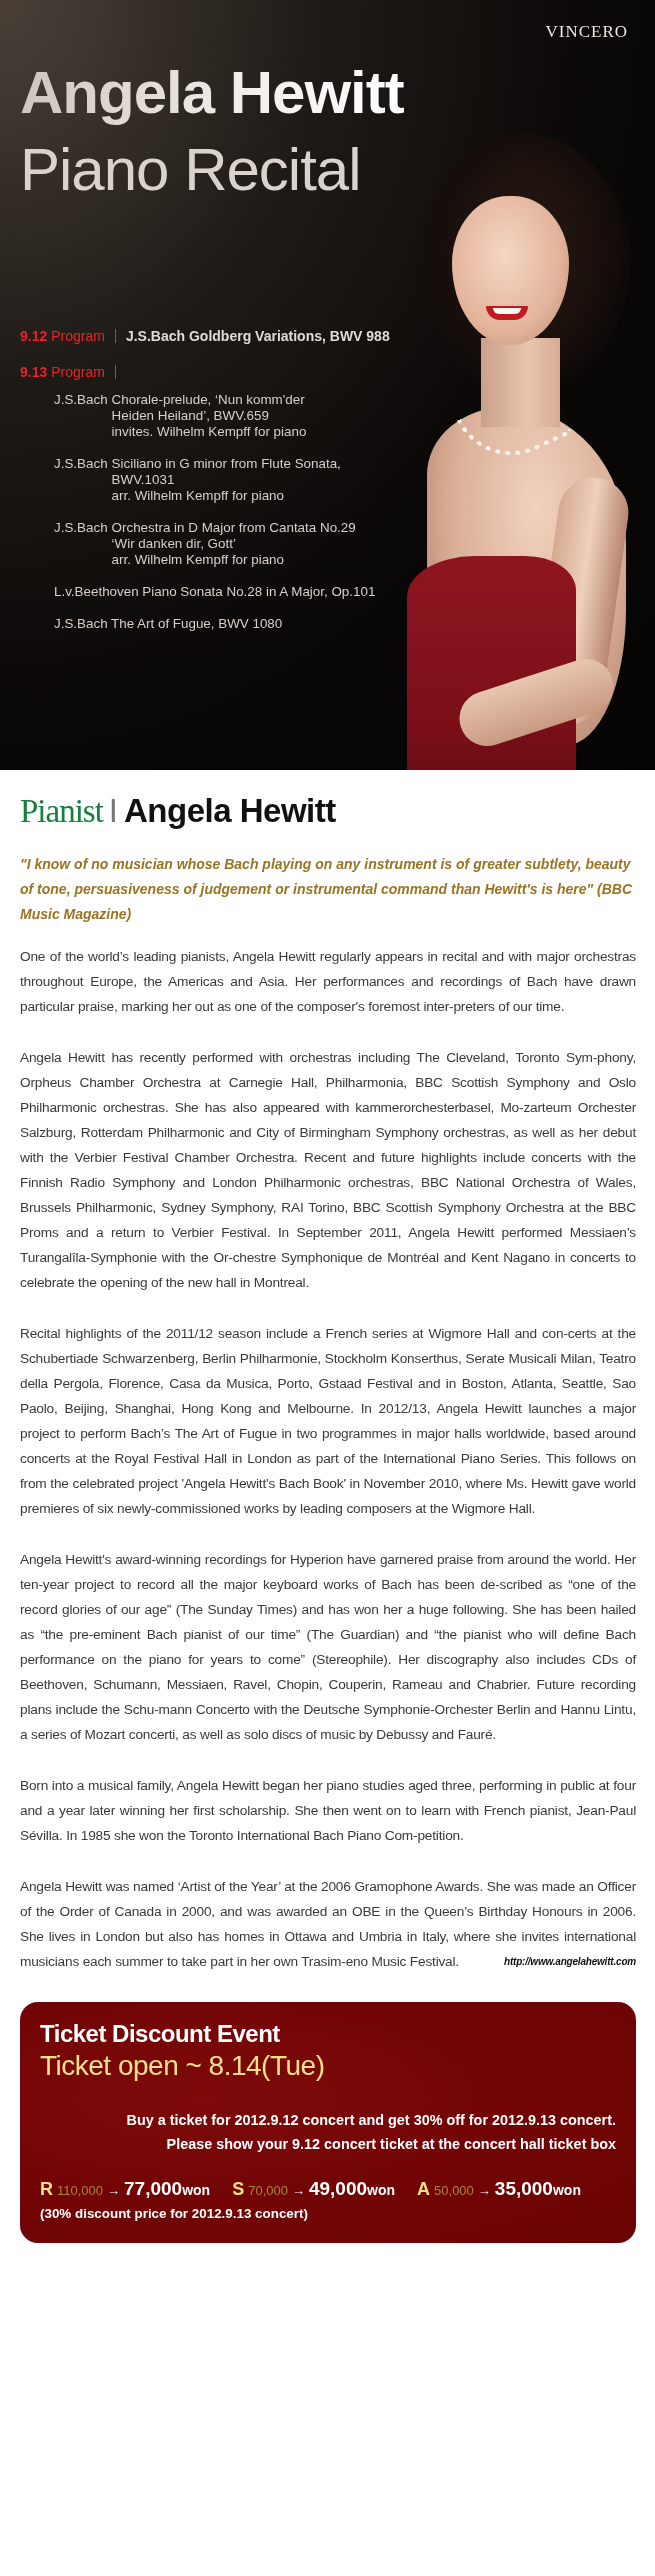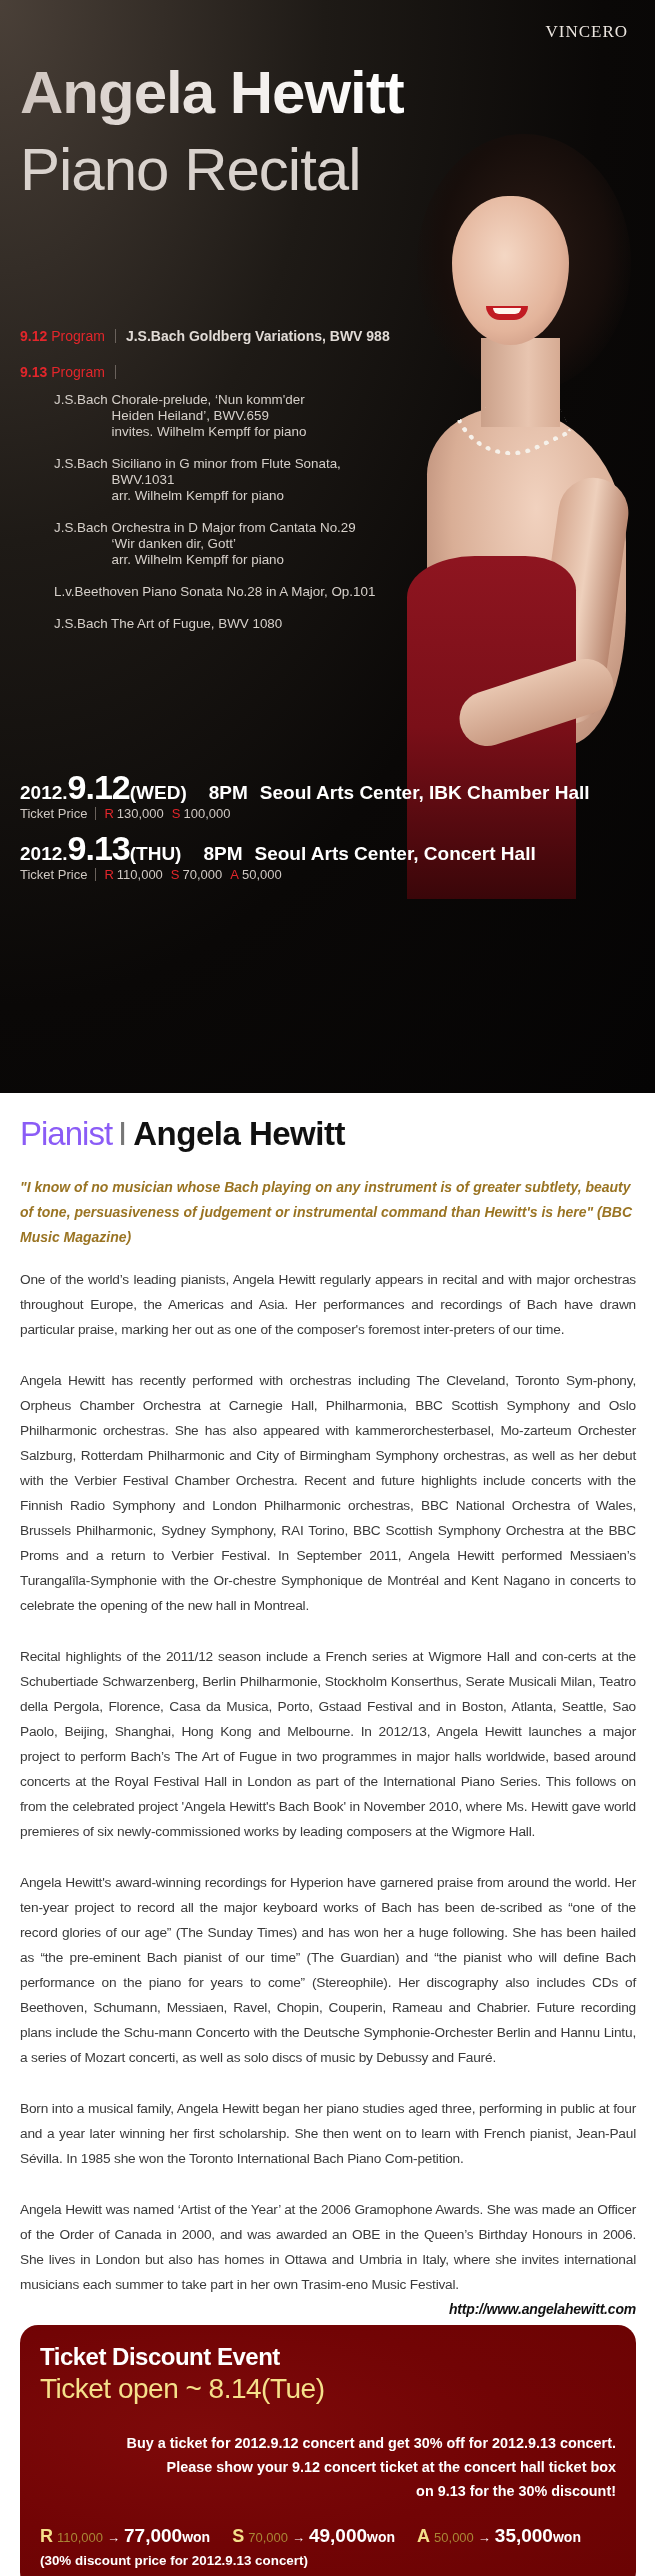--- a/index.html
+++ b/index.html
@@ -2,21 +2,21 @@
 <html><head>
 <meta charset="utf-8">
 <style>
   * { box-sizing: border-box; margin: 0; padding: 0; }
   html, body { width: 656px; background: #ffffff; }
   body { font-family: "Liberation Sans", sans-serif; }
 
   
   .hero {
     position: relative;
-    width: 656px; height: 1093px;
+    width: 656px; height: 770px;
     background: radial-gradient(ellipse at 0% 0%, #4a4038 0%, #1e1a16 35%, #0a0807 65%, #050404 100%);
     overflow: hidden;
   }
   .brand {
     position: absolute; top: 22px; right: 28px;
     font-family: "Liberation Serif", serif;
     color: #ece6e0; font-size: 17px; letter-spacing: 1px;
   }
   .title-main {
     position: absolute; top: 58px; left: 20px;
@@ -103,35 +103,35 @@
   .sched-line .dow { font-size: 19px; margin-right: 22px; }
   .sched-line .venue { margin-left: 12px; }
   .price-line { display: flex; align-items: center; font-size: 13px; color: #cfc8c2; margin-top: 2px; margin-bottom: 10px; }
   .price-line .sep { width: 1px; height: 13px; background: #6a625c; margin: 0 8px; }
   .price-line .grade { color: #e2262b; margin-right: 3px; }
   .price-line .amt { margin-right: 8px; }
 
   
   .bio { padding: 22px 20px 0 20px; color: #333; }
   .bio-title { font-size: 33px; display: flex; align-items: baseline; }
-  .bio-title .lbl { font-weight: normal; color: #8b5cf6; letter-spacing: -1px; }
+  .bio-title .lbl { font-weight: normal; color: #15803d; letter-spacing: -1px; font-family: Liberation Serif, serif; }
   .bio-title .bar { color: #777; margin: 0 6px; font-weight: 100; }
   .bio-title .name { font-weight: bold; color: #111; letter-spacing: -0.5px; }
   .quote {
     margin-top: 22px; font-style: italic; font-weight: bold;
     color: #9a7423; font-size: 14px; line-height: 25px;
   }
   .para {
     margin-top: 26px; font-size: 13.7px; line-height: 25px; color: #3a3a3a;
     text-align: justify; letter-spacing: -0.2px;
   }
   .para.first { margin-top: 17px; }
   .para-last { position: relative; }
   .site-link {
-    float: right; font-style: italic; font-weight: bold; color: #111; font-size: 14px;
+    float: right; font-style: italic; font-weight: bold; color: #111; font-size: 10px;
     text-decoration: none;
   }
 
   
   .event {
     margin: 28px 20px 0 20px;
     background: radial-gradient(ellipse at 30% 40%, #7e0a0a 0%, #720405 50%, #6a0303 100%);
     border-radius: 18px;
     padding: 18px 20px 22px 20px;
     color: #fff;
@@ -265,21 +265,20 @@
     <a class="site-link">http://www.angelahewitt.com</a>
   </div>
 </section>
 
 <section class="event">
   <div class="event-title">Ticket Discount Event</div>
   <div class="event-open">Ticket open ~ 8.14(Tue)</div>
   <div class="event-desc">
     <div>Buy a ticket for 2012.9.12 concert and get 30% off for 2012.9.13 concert.</div>
     <div>Please show your 9.12 concert ticket at the concert hall ticket box</div>
-    <div>on 9.13 for the 30% discount!</div>
   </div>
   <div class="discounts">
     <div class="disc">
       <span class="g">R</span>
       <span class="orig">110,000</span>
       <span class="arrow">→</span>
       <span class="new">77,000</span>
       <span class="won">won</span>
     </div>
     <div class="disc">

